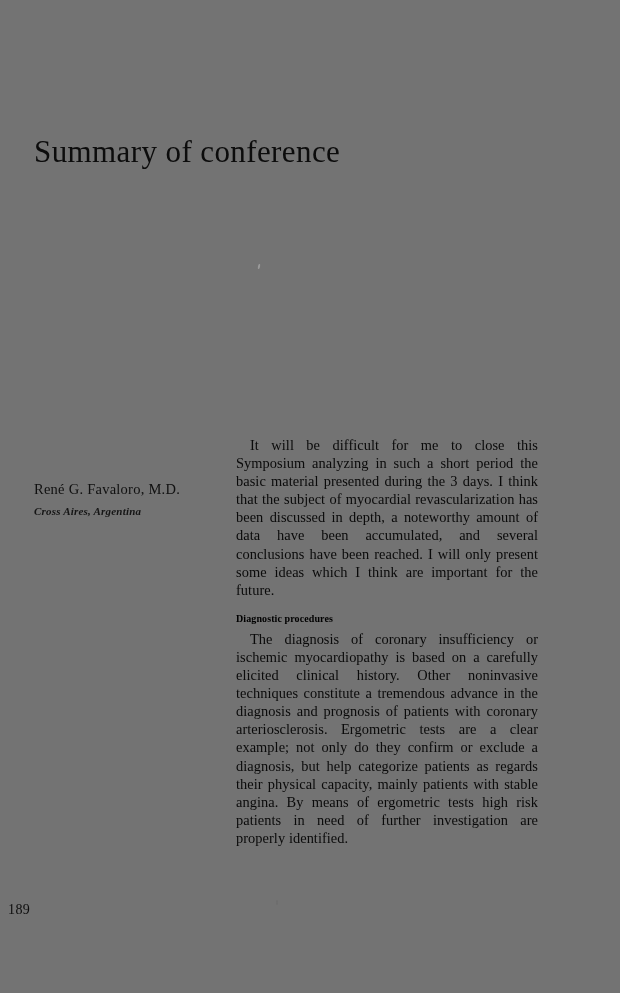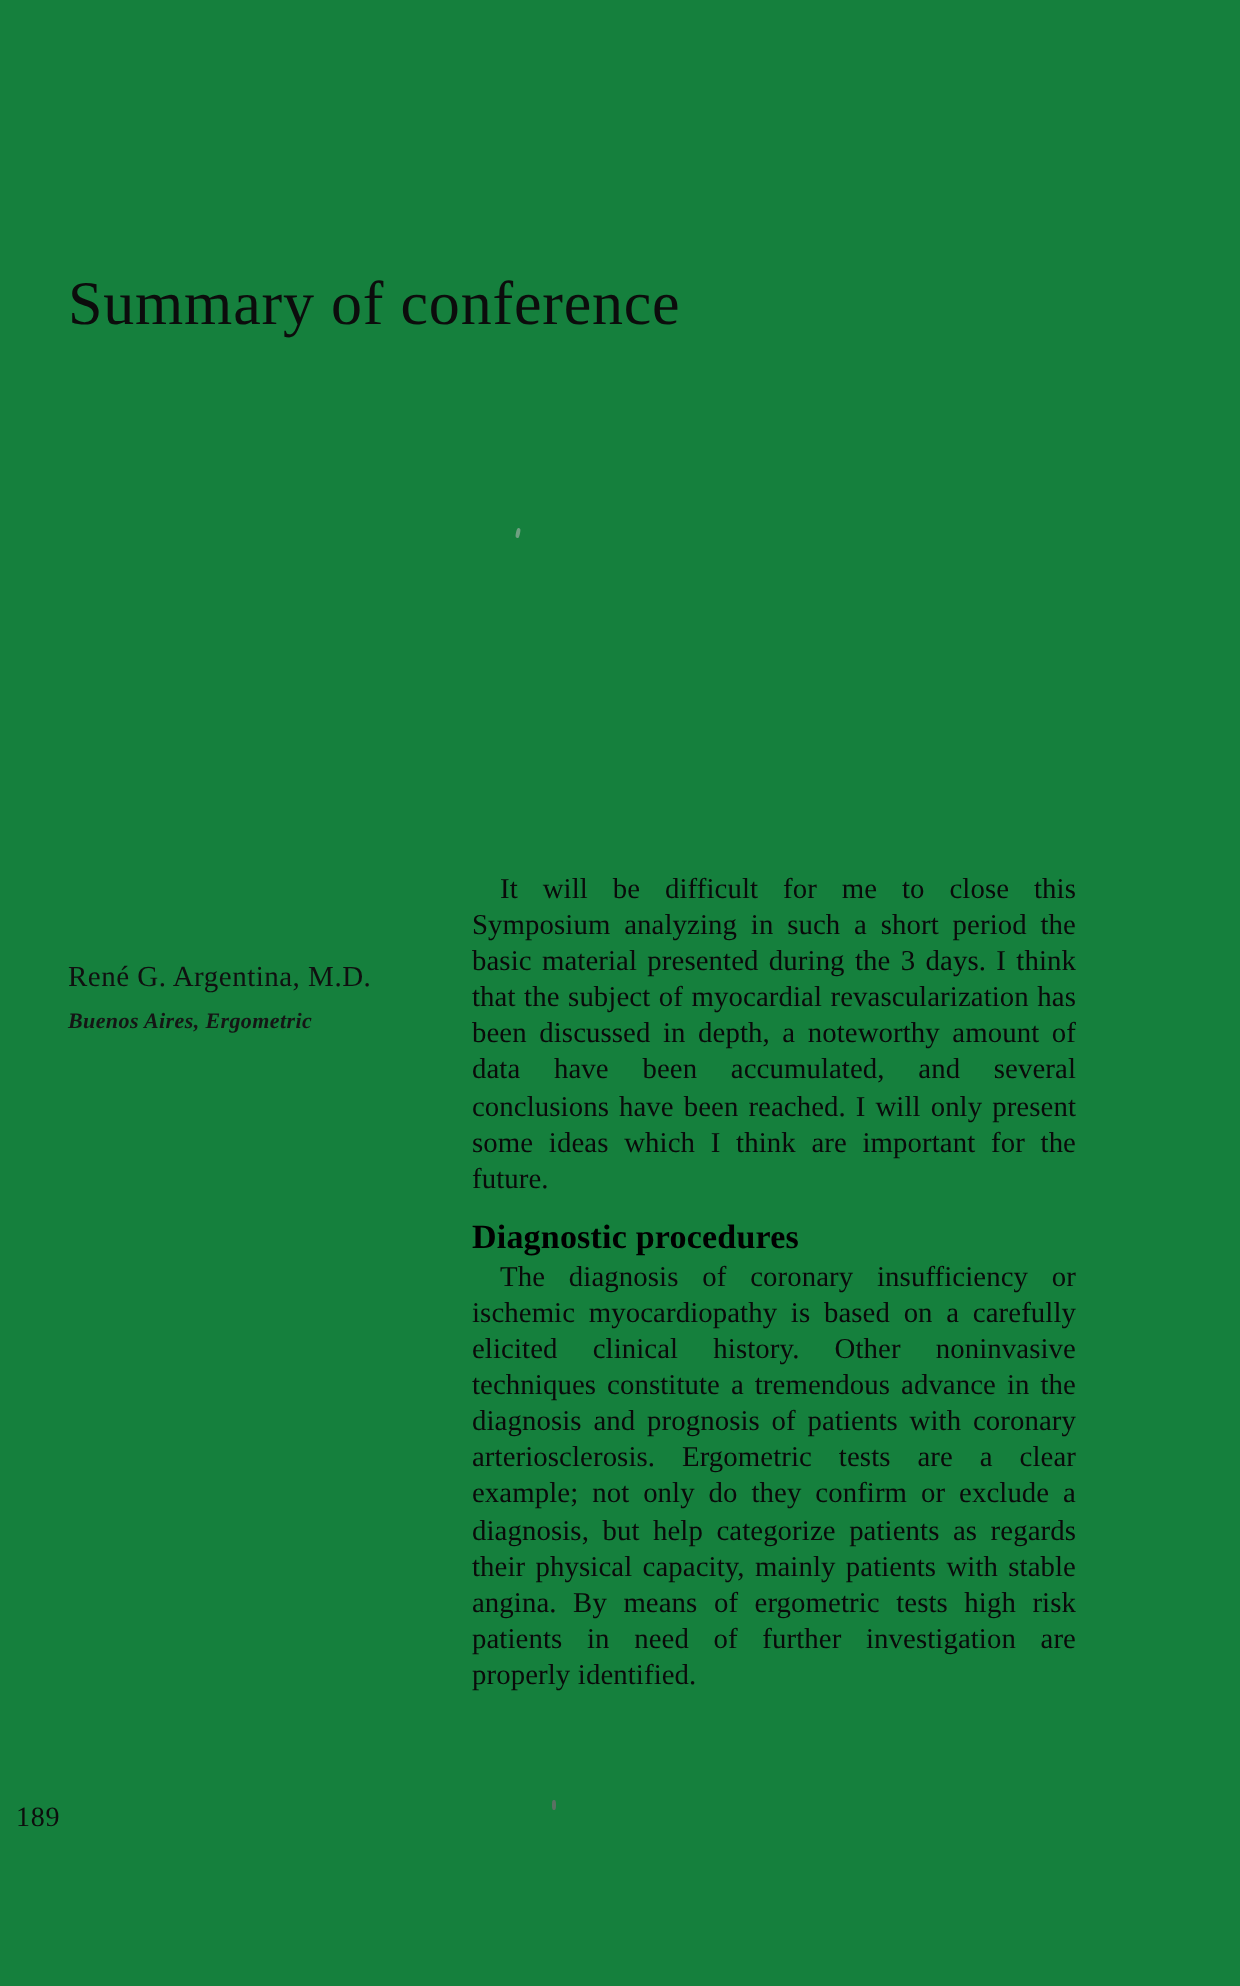--- a/index.html
+++ b/index.html
@@ -13,21 +13,21 @@
     position: relative;
     overflow: hidden;
     font-family: "Liberation Serif", "DejaVu Serif", serif;
     color: #050505;
     -webkit-font-smoothing: antialiased;
   }
 
   .page {
     position: absolute;
     inset: 0;
-    background: #15803d;
+    background: #737373;
   }
 
   
   .article-title {
     position: absolute;
     left: 34px;
     top: 112px;
     width: 540px;
     font-family: "Liberation Serif", "DejaVu Serif", serif;
     font-size: 31px;
@@ -86,21 +86,21 @@
     text-indent: 14px;
     hyphens: manual;
   }
   .body-par + .body-par {
     margin-top: 0;
   }
 
   .section-heading {
     margin: 11px 0 2px 0;
     font-family: "Liberation Serif", "DejaVu Serif", serif;
-    font-size: 17px;
+    font-size: 10px;
     font-weight: 700;
     line-height: 18px;
     letter-spacing: 0.1px;
     color: #000000;
     text-indent: 0;
   }
 
   
   .folio {
     position: absolute;
@@ -146,22 +146,22 @@
 </head>
 <body>
 
 <div class="page">
 
   <h1 class="article-title">Summary of conference</h1>
 
   <div class="speck speck-mid"></div>
 
   <div class="author-block">
-    <div class="author-name">René G. Argentina, M.D.</div>
-    <div class="author-affiliation">Buenos Aires, Ergometric</div>
+    <div class="author-name">René G. Favaloro, M.D.</div>
+    <div class="author-affiliation">Cross Aires, Argentina</div>
   </div>
 
   <div class="text-column">
 
     <p class="body-par">It will be difficult for me to close this Symposium analyzing in such a short period the basic material presented during the 3 days. I think that the subject of myocardial revascularization has been discussed in depth, a noteworthy amount of data have been accumulated, and several conclusions have been reached. I will only present some ideas which I think are important for the future.</p>
 
     <p class="section-heading">Diagnostic procedures</p>
 
     <p class="body-par">The diagnosis of coronary insufficiency or ischemic myocardiopathy is based on a carefully elicited clinical history. Other noninvasive techniques constitute a tremendous advance in the diagnosis and prognosis of patients with coronary arteriosclerosis. Ergometric tests are a clear example; not only do they confirm or exclude a diagnosis, but help categorize patients as regards their physical capacity, mainly patients with stable angina. By means of ergometric tests high risk patients in need of further investigation are properly identified.</p>
 

